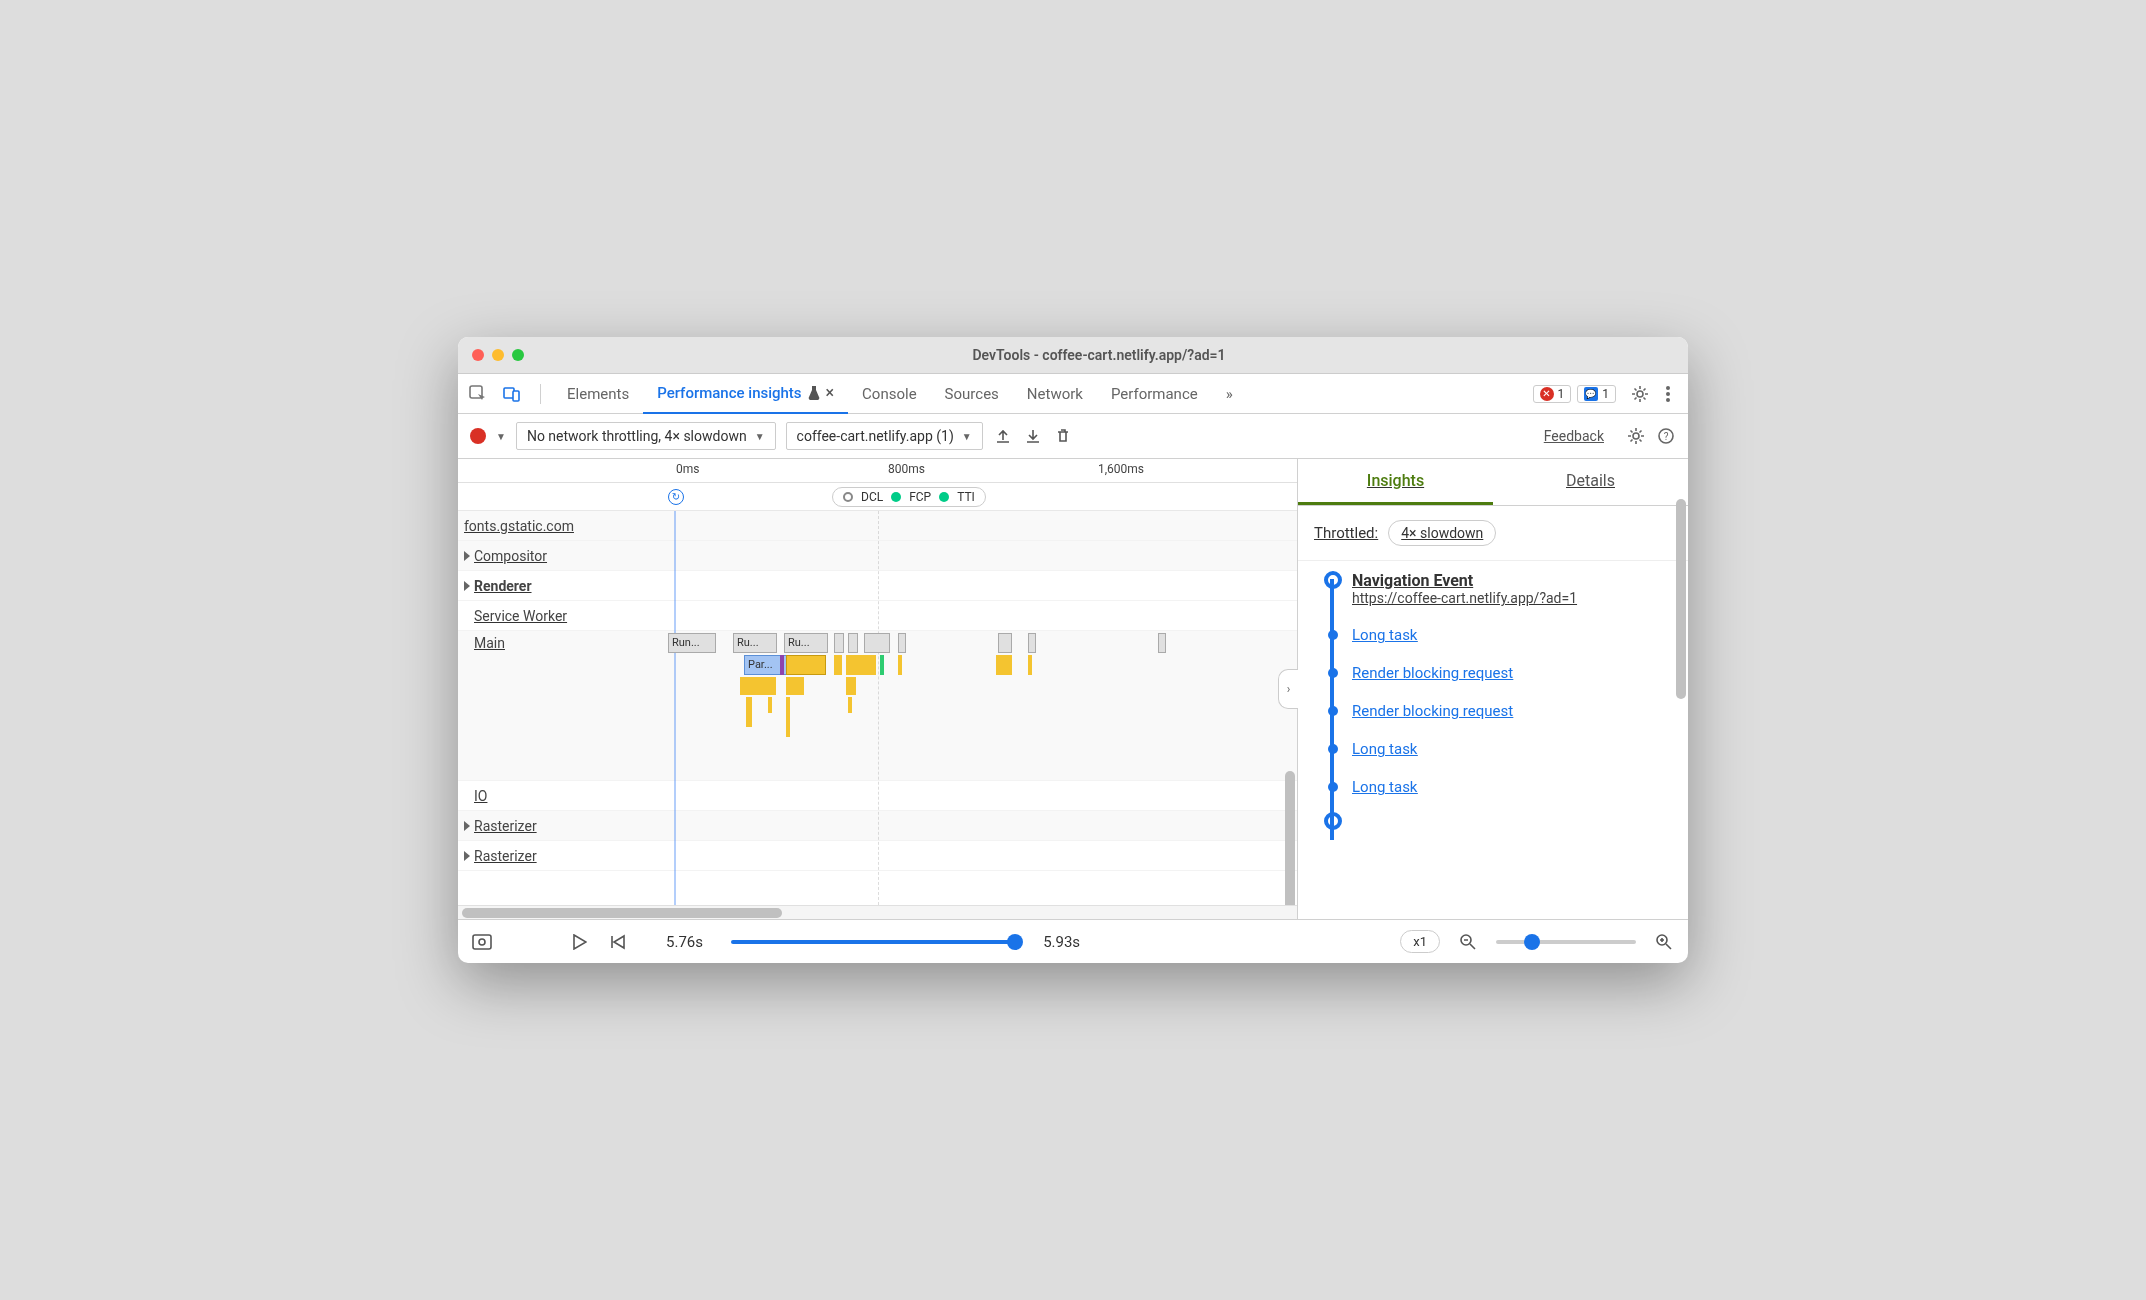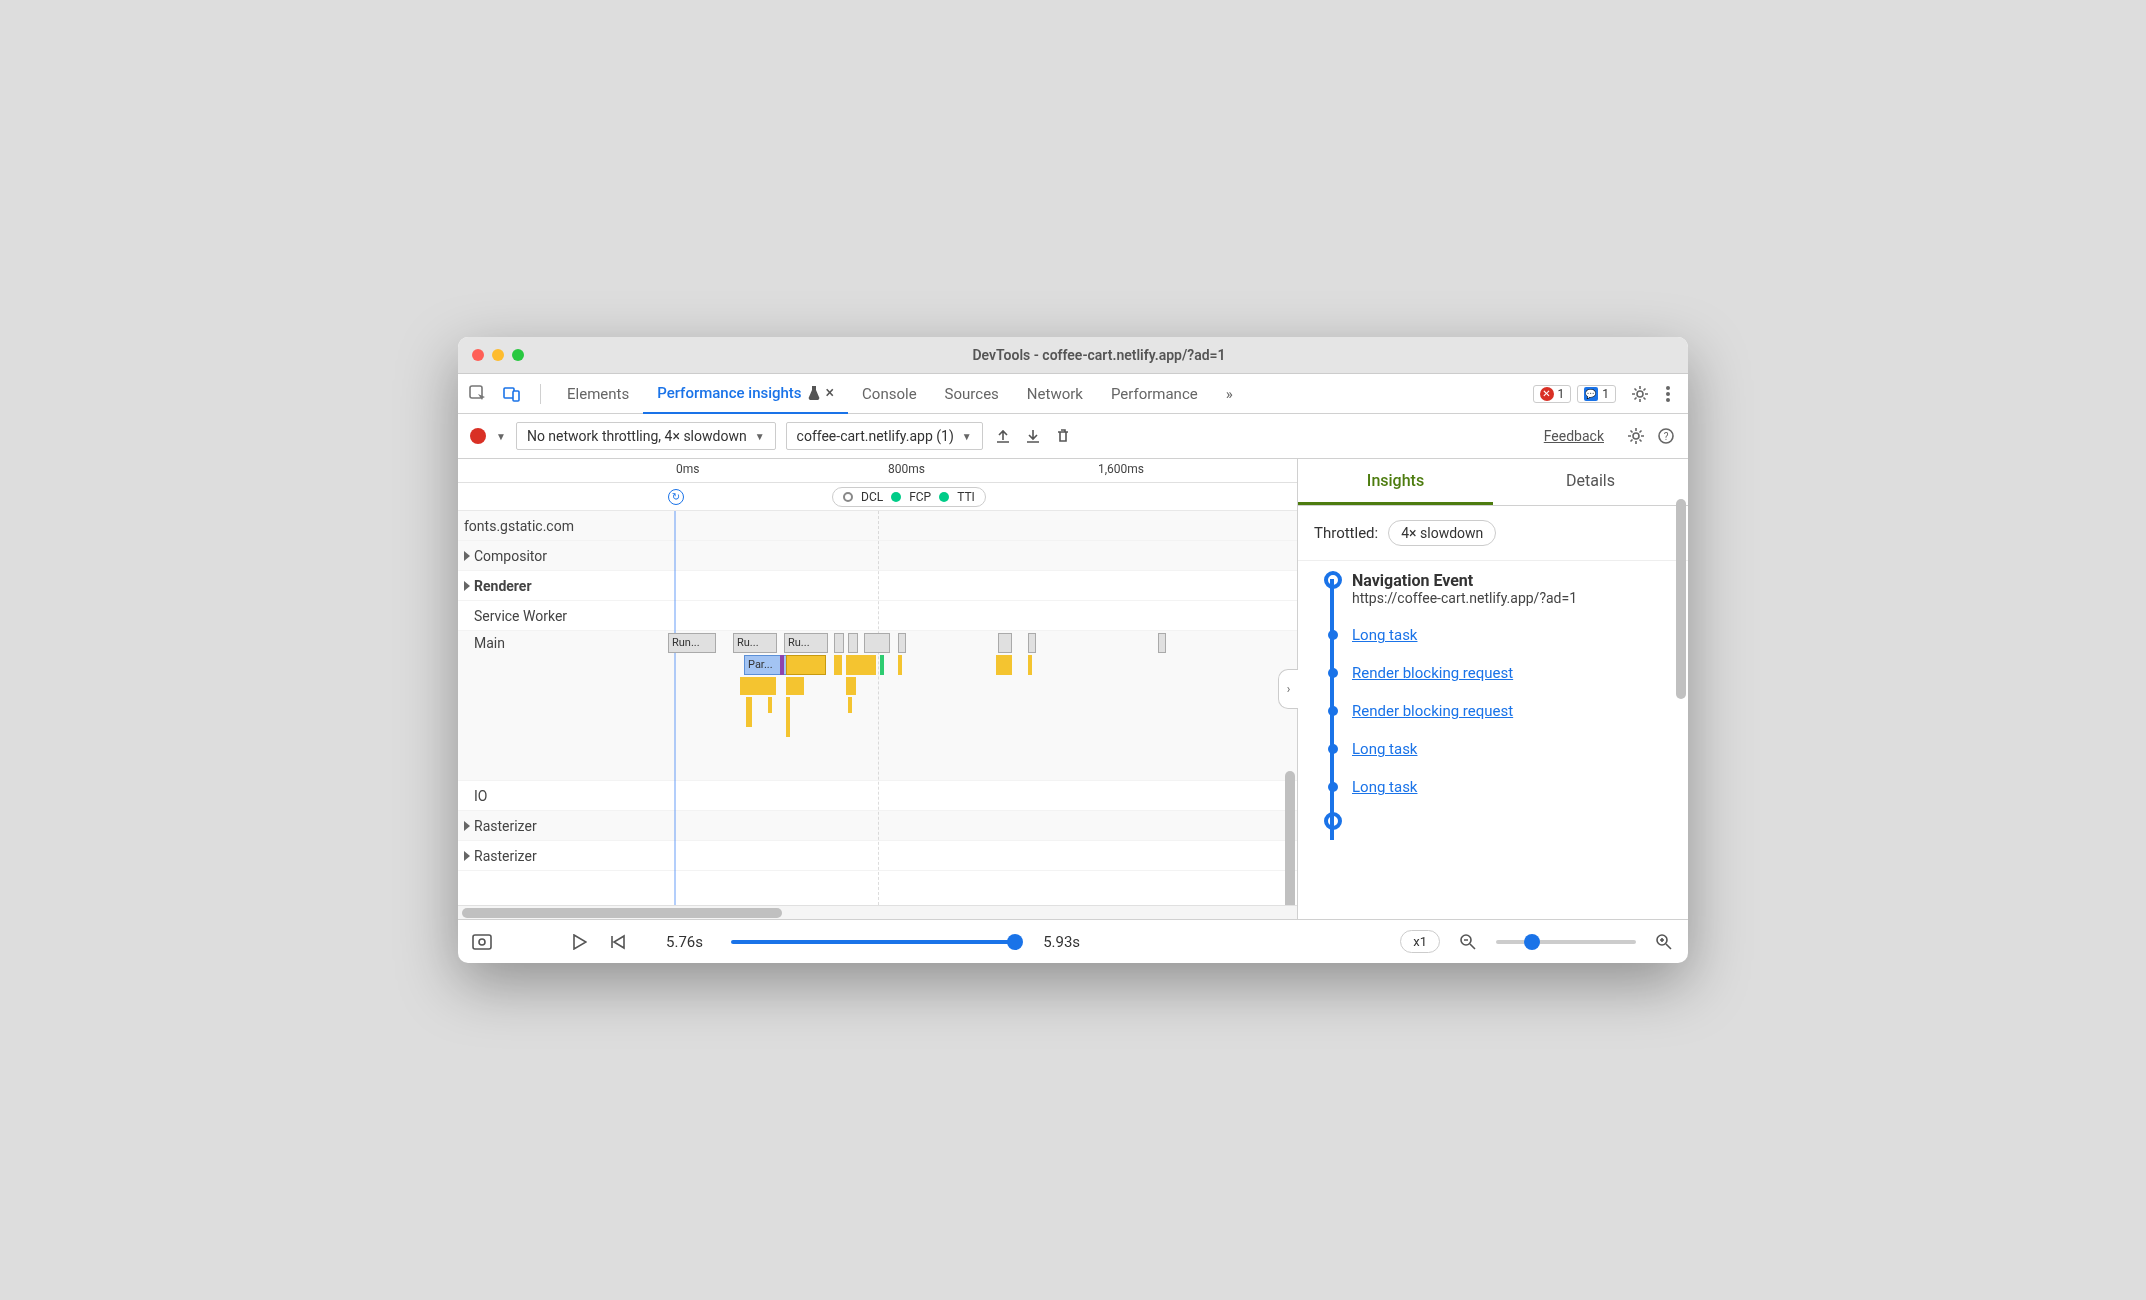--- a/index.html
+++ b/index.html
@@ -54,21 +54,21 @@
 .badge .dot.blue { background:#1a73e8; border-radius:2px; }
 
 
 .toolbar { display:flex; align-items:center; gap:10px; padding:8px 12px; border-bottom:1px solid #d0d0d0; }
 .record { width:16px; height:16px; border-radius:50%; background:#d93025; }
 .select { border:1px solid #ccc; border-radius:2px; padding:5px 10px; font-size:14px; display:flex; align-items:center; gap:8px; background:#fff; }
 .toolbar .spacer { flex:1; }
 .feedback { text-decoration:underline; color:#555; font-size:14px; }
 
 
-.main { display:flex; height:460px; }
+.main { display:flex; height:460px;text-decoration:underline; }
 .timeline-pane { flex:1; border-right:1px solid #d0d0d0; display:flex; flex-direction:column; position:relative; }
 .insights-pane { width:390px; display:flex; flex-direction:column; position:relative; }
 
 
 .time-axis { height:24px; border-bottom:1px solid #e0e0e0; position:relative; font-size:12px; color:#444; }
 .time-axis span { position:absolute; top:3px; }
 .markers-row { height:28px; border-bottom:1px solid #e8e8e8; position:relative; display:flex; align-items:center; }
 .marker-pill { position:absolute; left:430px; border:1px solid #ccc; border-radius:14px; padding:2px 10px; display:flex; align-items:center; gap:8px; font-size:12px; background:#fff; }
 .mdot { width:10px; height:10px; border-radius:50%; display:inline-block; }
 .mdot.gray { background:#fff; border:2px solid #888; }

